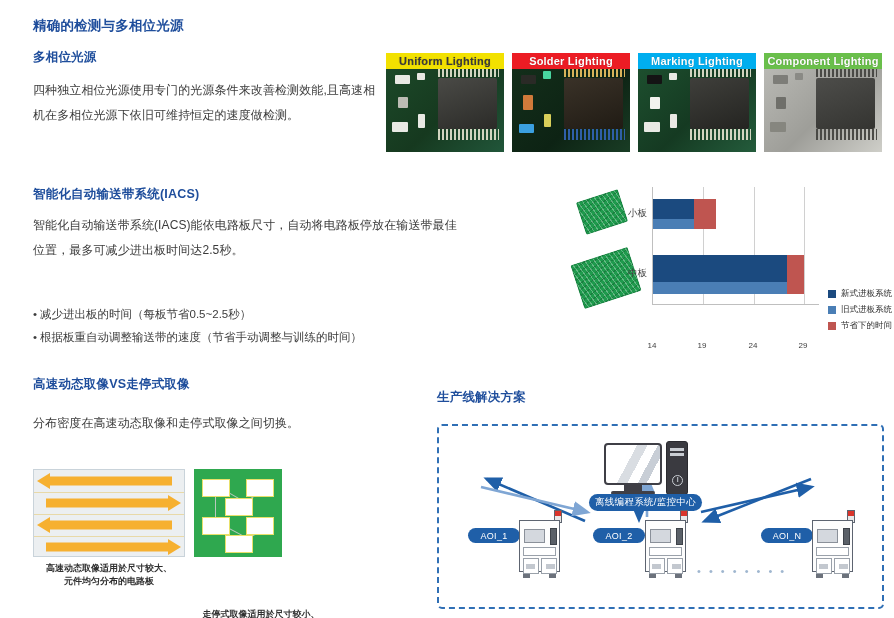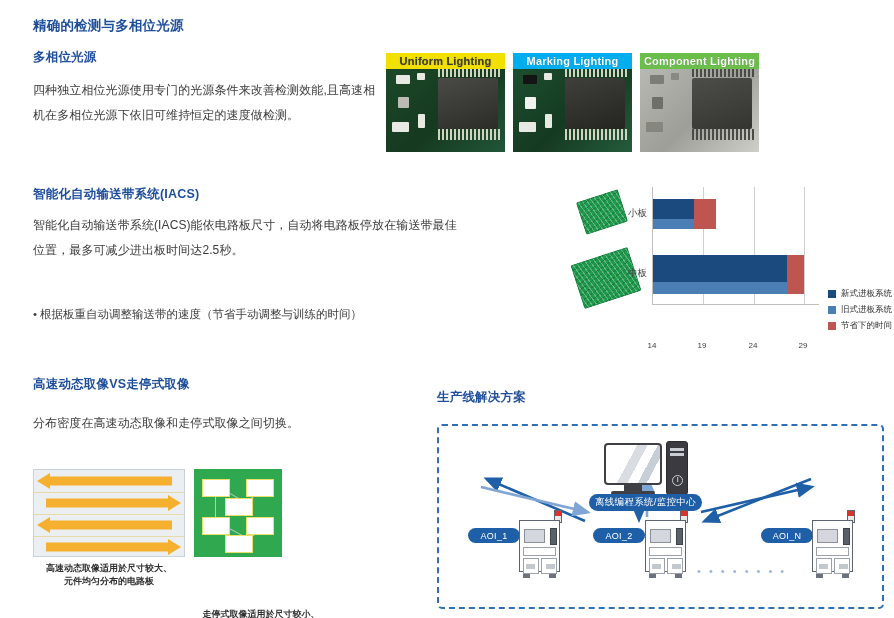--- a/index.html
+++ b/index.html
@@ -165,20 +165,34 @@
           <div class="pins bot"></div>
         <div class="smd" style="left:8%;top:22%;width:12%;height:9%;"></div>
         <div class="smd" style="left:26%;top:20%;width:7%;height:7%;"></div>
         <div class="smd" style="left:10%;top:44%;width:9%;height:12%;background:#bcbcb4;"></div>
         <div class="smd" style="left:5%;top:70%;width:14%;height:10%;"></div>
         <div class="smd" style="left:27%;top:62%;width:6%;height:14%;"></div>
       </div>
       <div class="capbar" style="background:#f2e100;color:#3b3b3b;">Uniform Lighting</div>
     </div>
 
+    <div class="lightcell">
+      <div class="pcbimg">
+        <div class="board" style="background:linear-gradient(135deg,#14301b,#0d2314 60%,#193d25);"></div>
+        <div class="chip" style="background:linear-gradient(160deg,#3a3228,#201b14);"></div>
+        <div class="pins top" style="background-image:repeating-linear-gradient(90deg,#d8b35a 0 2px,rgba(0,0,0,0) 2px 4px);"></div>
+        <div class="pins bot" style="background-image:repeating-linear-gradient(90deg,#2f5fa8 0 2px,rgba(0,0,0,0) 2px 4px);"></div>
+        <div class="smd" style="left:8%;top:22%;width:12%;height:9%;background:#2a2a26;"></div>
+        <div class="smd" style="left:26%;top:18%;width:7%;height:8%;background:#49d6a0;"></div>
+        <div class="smd" style="left:9%;top:42%;width:9%;height:16%;background:#d07a3a;"></div>
+        <div class="smd" style="left:6%;top:72%;width:13%;height:9%;background:#3ba0e0;"></div>
+        <div class="smd" style="left:27%;top:62%;width:6%;height:13%;background:#d9cf5a;"></div>
+      </div>
+      <div class="capbar" style="background:#ec1c24;color:#ffffff;">Solder Lighting</div>
+    </div>
 
     <div class="lightcell">
       <div class="pcbimg">
         <div class="board" style="background:linear-gradient(135deg,#1e5230,#153a22 55%,#245c3c);"></div>
         <div class="chip" style="background:linear-gradient(160deg,#3f3f3b,#242421);"></div>
         <div class="pins top"></div>
           <div class="pins bot"></div>
         <div class="smd" style="left:8%;top:22%;width:12%;height:9%;background:#141414;"></div>
         <div class="smd" style="left:26%;top:20%;width:7%;height:7%;"></div>
         <div class="smd" style="left:10%;top:44%;width:9%;height:13%;background:#f2f2ee;"></div>
@@ -202,20 +216,21 @@
       <div class="capbar" style="background:#6abf4b;color:#ffffff;">Component Lighting</div>
     </div>
   </div>
 
   <div class="h-sub" style="left:33px;top:186px;">智能化自动输送带系统(IACS)</div>
 
   <div class="body-txt" style="left:33px;top:213px;white-space:nowrap;">智能化自动输送带系统(IACS)能依电路板尺寸，自动将电路板停放在输送带最佳</div>
   <div class="body-txt" style="left:33px;top:238px;white-space:nowrap;">位置，最多可减少进出板时间达2.5秒。</div>
 
   <div class="bullets" style="left:33px;top:303px;">
+    <div><span class="dot">•</span><span>减少进出板的时间（每板节省0.5~2.5秒）</span></div>
     <div><span class="dot">•</span><span>根据板重自动调整输送带的速度（节省手动调整与训练的时间）</span></div>
   </div>
 
   <div class="chartwrap">
 
     <div class="pcb-diamond" style="left:4px;top:12px;width:44px;height:34px;"></div>
     <div class="pcb-diamond" style="left:0px;top:72px;width:60px;height:46px;"></div>
 
     <div class="plot">
       <div class="gl" style="left:50px;"></div>

